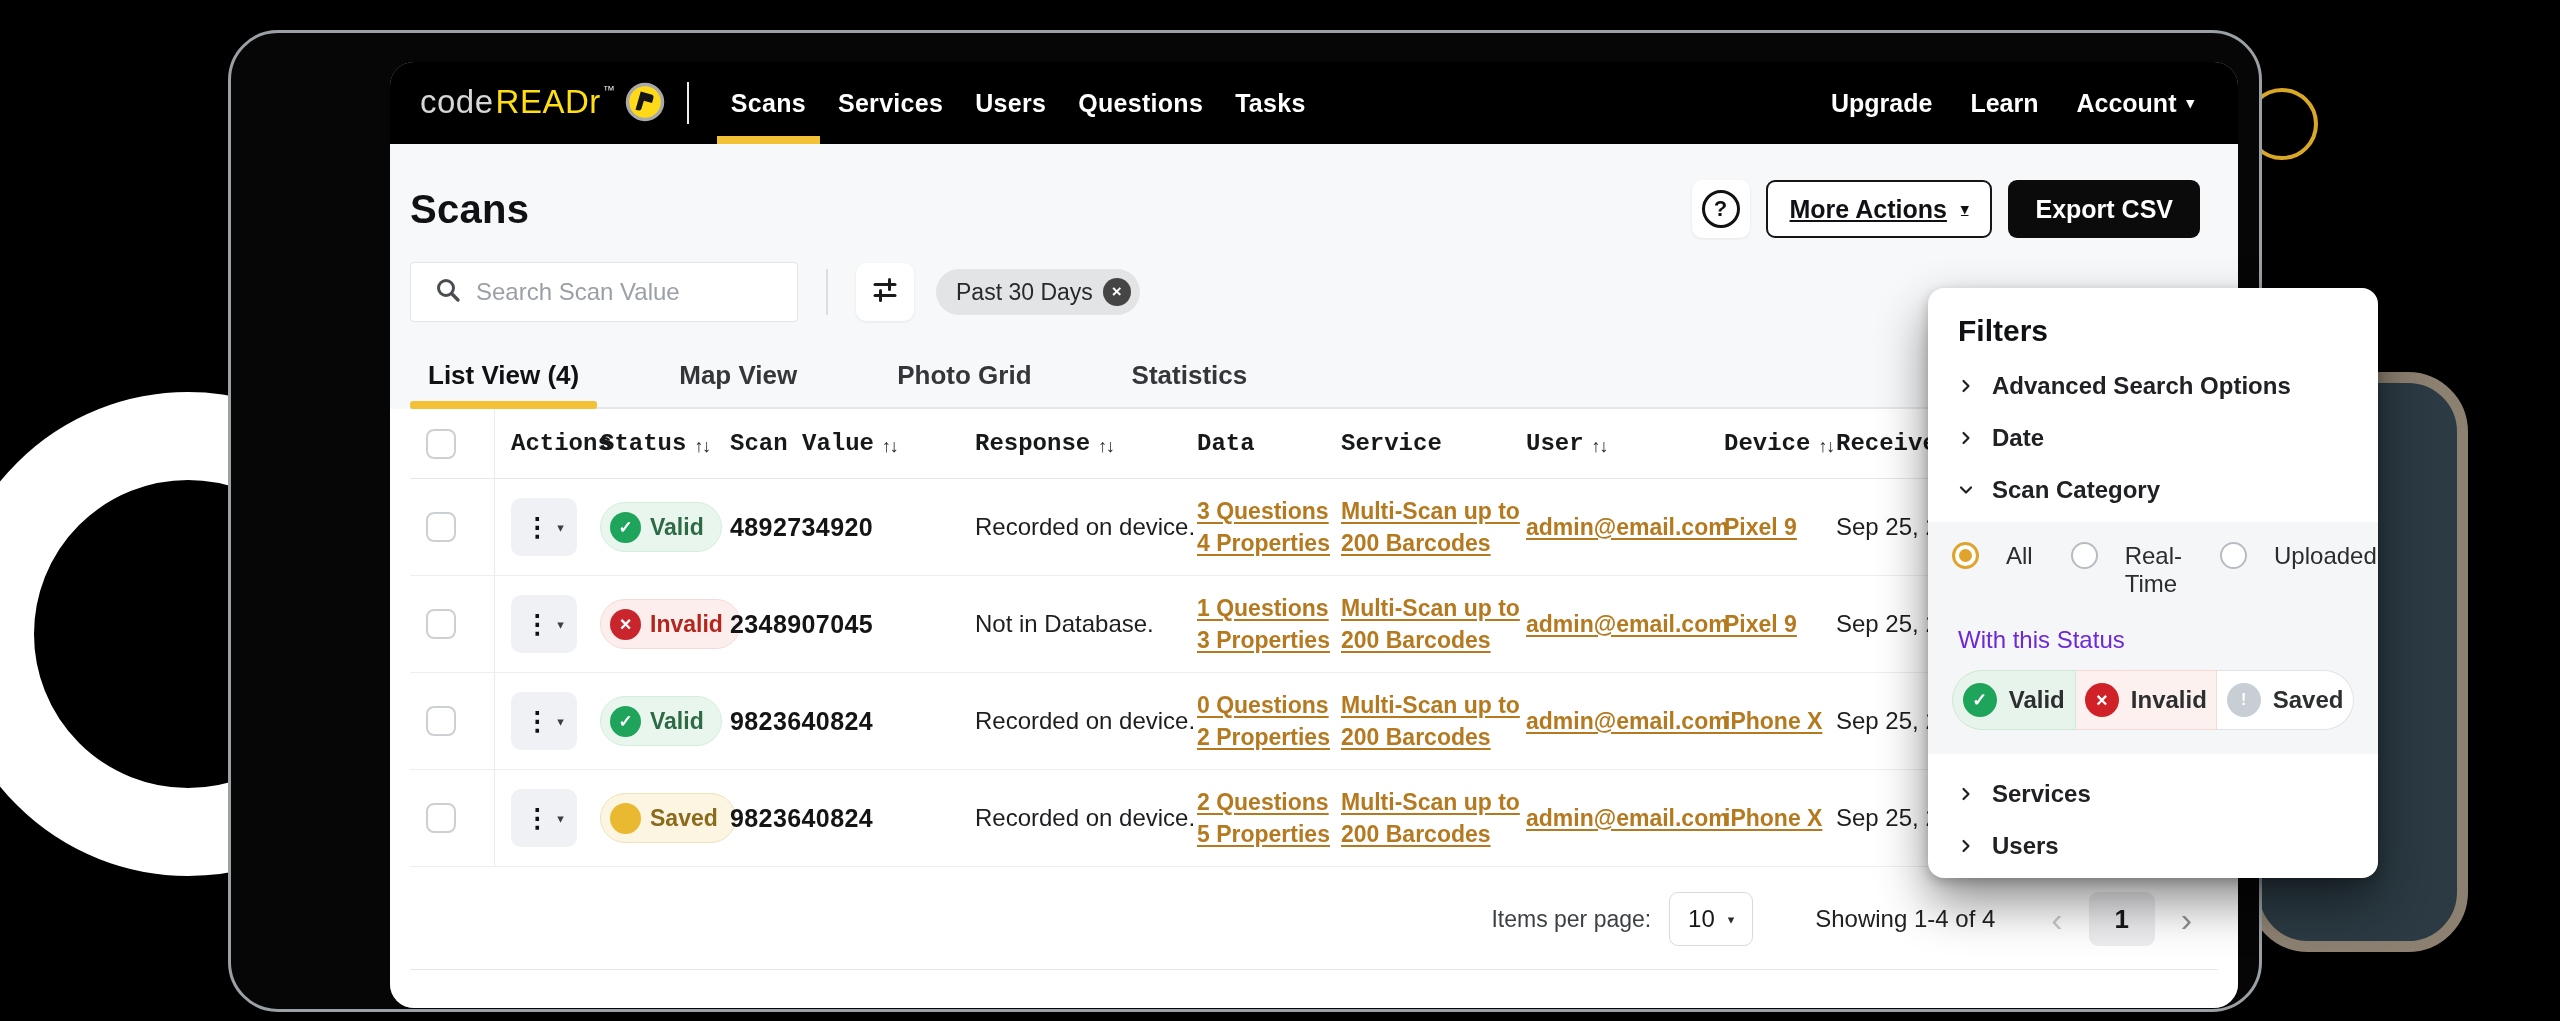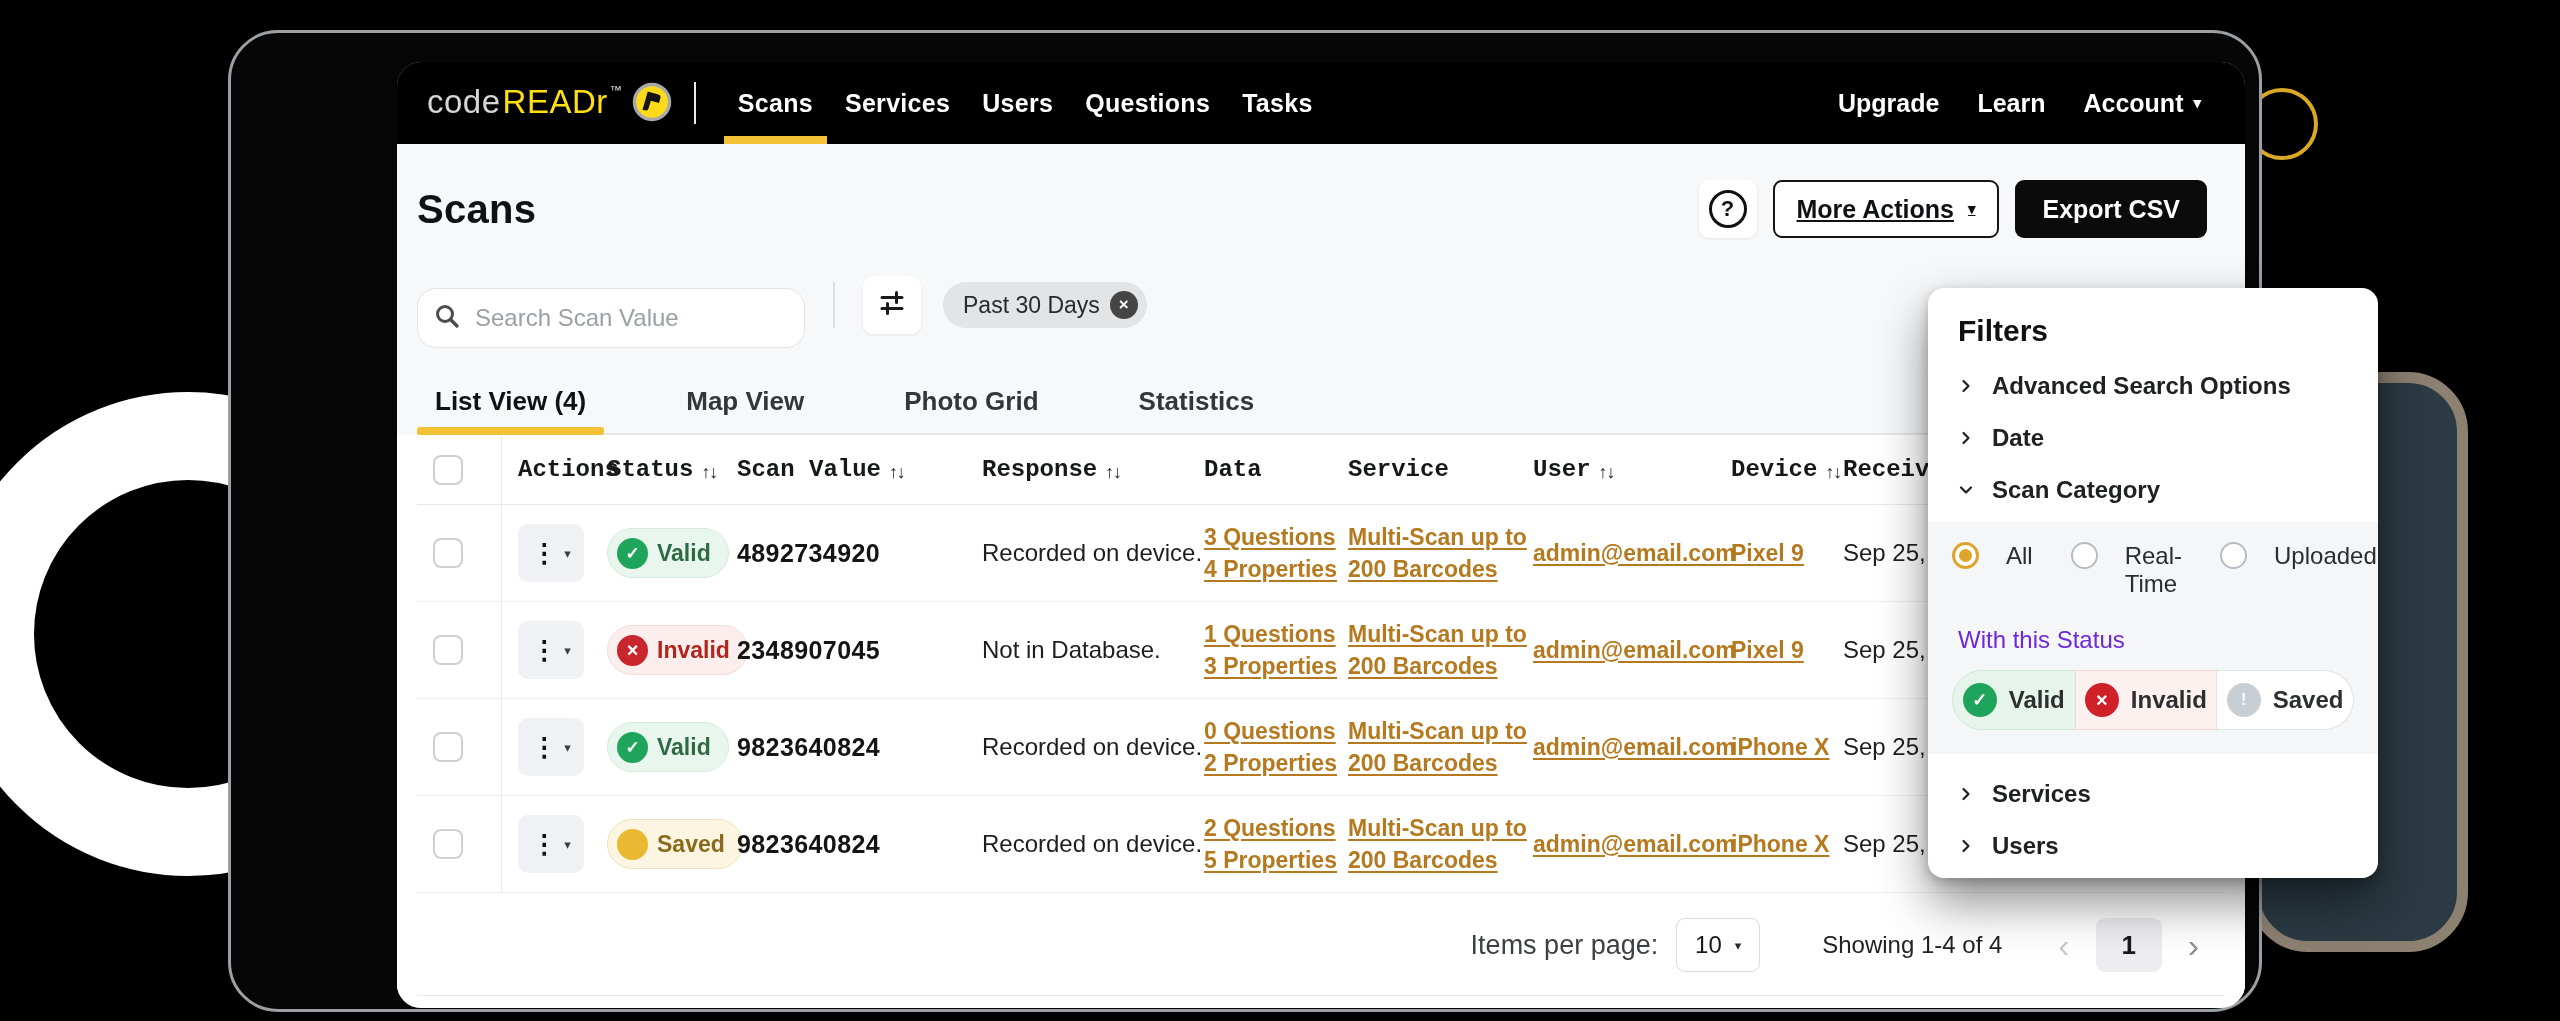--- a/index.html
+++ b/index.html
@@ -11,21 +11,21 @@
   .deco-ring { position:absolute; left:-54px; top:392px; width:484px; height:484px;
     border-radius:50%; border:88px solid #ffffff; z-index:1; }
   .deco-circle { position:absolute; left:2246px; top:88px; width:72px; height:72px;
     border-radius:50%; border:4px solid #d9a826; z-index:1; }
   .deco-teal { position:absolute; left:2248px; top:372px; width:220px; height:580px;
     border-radius:60px; background:#2b3a43; border:11px solid #8c8071; z-index:1; }
 
   
   .bezel { position:absolute; left:228px; top:30px; width:2034px; height:982px;
     background:#060606; border:3px solid #9aa0a4; border-radius:50px; z-index:2; }
-  .app { position:absolute; left:166px; top:29px; width:1848px; height:946px;
+  .app { position:absolute; left:159px; top:29px; width:1848px; height:946px;
     border-radius:24px; overflow:hidden; background:#a3a3a3; z-index:3; display:flex; flex-direction:column; }
 
   
   .topnav { height:82px; min-height:82px; background:#000; display:flex; align-items:center; padding:0 30px; }
   .logo { display:flex; align-items:flex-start; gap:2px; margin-right:2px; }
   .logo-gray { font-size:33px; color:#d6d6d6; font-weight:500; letter-spacing:.5px; line-height:44px; }
   .logo-yellow { font-size:33px; color:#ffdf12; font-weight:500; letter-spacing:.5px; line-height:44px; }
   .logo-tm { font-size:12px; color:#e9e9e9; margin-top:3px; }
   .logo-scan { margin-left:8px; margin-top:2px; }
   .nav-divider { width:2px; height:42px; background:#ececec; margin:0 28px 0 20px; }
@@ -49,22 +49,22 @@
   .help-circle { width:38px; height:38px; border:3px solid #101114; border-radius:50%;
     display:flex; align-items:center; justify-content:center; font-size:22px; font-weight:800; color:#101114; }
   .btn-outline { height:58px; padding:0 22px; border:2.5px solid #151515; border-radius:9px;
     background:#fff; font-size:25px; font-weight:700; color:#101114; display:flex; align-items:center; gap:14px; cursor:pointer;text-decoration:underline; }
   .btn-outline .nav-caret { color:#101114; }
   .btn-dark { height:58px; padding:0 27px; background:#0b0b0b; border-radius:9px; color:#fff;
     font-size:25px; font-weight:700; display:flex; align-items:center; cursor:pointer; }
 
   
   .search-row { display:flex; align-items:center; padding:24px 20px 0 20px; }
-  .search-box { width:388px; height:60px; background:#fff; border:1.5px solid #e2e4e8; border-radius:19px;
-    display:flex; align-items:center; padding:0 16px; gap:14px;margin-top:26px; }
+  .search-box { width:388px; height:60px; background:#fff; border:1.5px solid #e2e4e8; border-radius:4px;
+    display:flex; align-items:center; padding:0 24px; gap:14px; }
   .search-placeholder { color:#9aa0a6; font-size:24px; }
   .vert-sep { width:2px; height:46px; background:#dcdee2; margin:0 28px; }
   .tune-btn { width:58px; height:58px; background:#fff; border-radius:10px; display:flex;
     align-items:center; justify-content:center; box-shadow:0 1px 3px rgba(20,20,40,.08); cursor:pointer; }
   .chip { margin-left:22px; height:46px; background:#e3e4e6; border-radius:23px; display:flex;
     align-items:center; padding:0 9px 0 20px; gap:10px; font-size:23px; font-weight:500; color:#28292b; }
   .chip-x { width:28px; height:28px; border-radius:50%; background:#454545; color:#fff; font-size:17px;
     font-weight:700; display:flex; align-items:center; justify-content:center; cursor:pointer; }
 
   
@@ -101,21 +101,21 @@
   .badge.saved .bdot { background:#e8b931; }
   .scan-val { font-size:25px; font-weight:700; color:#141414; letter-spacing:.4px; }
   .resp { font-size:24px; color:#1d1e20; }
   .stack { display:flex; flex-direction:column; gap:5px; }
   .lnk { color:#b5791f; font-size:23px; font-weight:700; text-decoration:underline;
     text-underline-offset:3px; width:max-content; cursor:pointer; }
   .recv { font-size:24px; color:#1d1e20; white-space:nowrap; overflow:hidden; }
 
   
   .table-footer { display:flex; align-items:center; justify-content:flex-end; height:96px; padding-right:26px; margin-top:4px; }
-  .pp-label { font-size:27px; color:#3c3f43; }
+  .pp-label { font-size:23px; color:#3c3f43; }
   .pp-select { margin-left:18px; width:84px; height:54px; border:1.5px solid #d8dade; border-radius:9px;
     background:#fff; display:flex; align-items:center; justify-content:center; gap:13px; font-size:24px; color:#17181a; cursor:pointer; }
   .pp-select .nav-caret { color:#2a2b2e; font-size:13px; }
   .showing { margin-left:62px; font-size:24px; color:#222; }
   .pg-prev { margin-left:56px; color:#c9cbcf; font-size:34px; cursor:pointer; }
   .pg-num { margin-left:26px; width:66px; height:54px; background:#ededf0; border-radius:9px; display:flex;
     align-items:center; justify-content:center; font-size:26px; font-weight:700; color:#17181a; cursor:pointer; }
   .pg-next { margin-left:26px; color:#8e9094; font-size:34px; cursor:pointer; }
   .end-line { border-top:1.5px solid #e5e7ea; margin:2px 0 0; }
 

